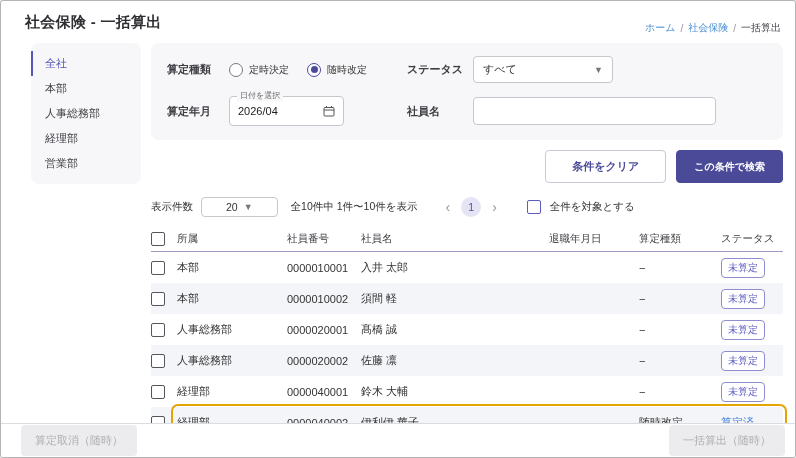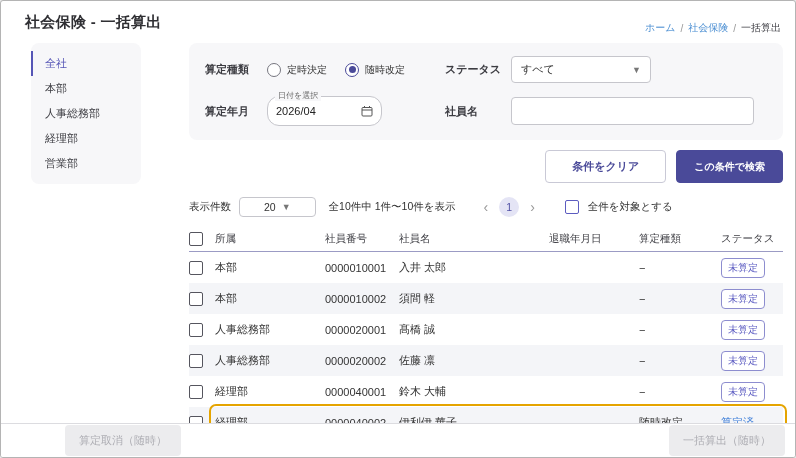--- a/index.html
+++ b/index.html
@@ -8,37 +8,37 @@
 
   
   .header { display:flex; justify-content:space-between; align-items:flex-start; padding:12px 14px 0 24px; }
   .title { font-size:15px; font-weight:bold; color:#2f2f33; letter-spacing:.3px; }
   .breadcrumb { font-size:10px; color:#555; margin-top:8px; display:flex; gap:5px; align-items:center; }
   .bc-link { color:#4a8ed2; cursor:pointer; }
   .bc-current { color:#3c3c42; }
   .bc-sep { color:#999; }
 
   
-  .main { display:flex; margin:8px 12px 0 30px; align-items:flex-start;gap:38px; }
+  .main { display:flex; margin:8px 12px 0 30px; align-items:flex-start; }
   .sidebar { width:110px; background:#f7f7f9; border-radius:8px; padding:8px 0; }
   .side-item { font-size:11px; color:#3c3c42; padding:5px 12px; border-left:2px solid transparent; cursor:pointer; }
   .side-item.selected { color:#5656b6; border-left-color:#5656b6; }
   .content { flex:1; margin-left:10px; }
 
   
   .filter-panel { background:#f7f7f9; border-radius:8px; padding:13px 16px 14px 16px; display:grid; grid-template-columns:62px 178px 66px 1fr; row-gap:13px; align-items:center; }
   .flabel { font-size:11px; color:#3c3c42; font-weight:600; }
   .radio-group { display:flex; gap:18px; align-items:center; }
   .radio { display:flex; gap:6px; align-items:center; font-size:10px; color:#333; cursor:pointer; }
   .radio-circle { width:14px; height:14px; border:1.5px solid #76767f; border-radius:50%; background:#fff; position:relative; flex:0 0 auto; }
   .radio-circle.on { border-color:#4a4a99; }
   .radio-circle.on::after { content:""; position:absolute; inset:2.5px; background:#4a4a99; border-radius:50%; }
   .select-box { width:140px; height:27px; background:#fff; border:1px solid #c6c6cc; border-radius:4px; display:flex; align-items:center; justify-content:space-between; padding:0 9px; font-size:11px; color:#333; cursor:pointer; }
   .caret { font-size:9px; color:#777; }
-  .date-field { position:relative; width:115px; height:30px; background:#fff; border:1px solid #c6c6cc; border-radius:12px; display:flex; align-items:center; justify-content:space-between; padding:0 8px; font-size:11px; color:#222; cursor:pointer; }
+  .date-field { position:relative; width:115px; height:30px; background:#fff; border:1px solid #c6c6cc; border-radius:4px; display:flex; align-items:center; justify-content:space-between; padding:0 8px; font-size:11px; color:#222; cursor:pointer; }
   .date-label { position:absolute; top:-6px; left:7px; font-size:8px; color:#666; background:#f7f7f9; padding:0 3px; line-height:1.2; }
   .text-input { width:243px; height:28px; background:#fff; border:1px solid #c6c6cc; border-radius:4px; font-size:11px; padding:0 8px; color:#333; }
 
   
   .actions { display:flex; justify-content:flex-end; gap:10px; margin-top:10px; }
   .btn-outline { background:#fff; border:1px solid #c9c9d6; color:#4a4a99; font-size:11px; font-weight:bold; padding:8px 26px; border-radius:4px; cursor:pointer; }
   .btn-primary { background:#4a4a99; border:1px solid #4a4a99; color:#fff; font-size:10px; font-weight:bold; padding:8px 17px; border-radius:4px; cursor:pointer; }
 
   
   .list-controls { display:flex; align-items:center; margin-top:14px; font-size:10.5px; color:#333; }
@@ -62,21 +62,21 @@
   .c-name { flex:1; }
   .c-retire { width:90px; }
   .c-type { width:82px; }
   .c-status { width:62px; }
   .badge { display:inline-block; border:1px solid #8d8dcf; color:#5a5ac1; background:#fff; border-radius:4px; padding:2px 6px; font-size:10px; cursor:pointer; }
   .status-link { color:#3d7ed8; cursor:pointer; }
   .highlight { position:absolute; left:20px; right:-4px; top:-3px; bottom:-3px; border:2px solid #e5a400; border-radius:7px; pointer-events:none; }
 
   
   .footer { position:absolute; left:0; right:0; bottom:0; height:34px; border-top:1px solid #dcdce0; display:flex; align-items:center; justify-content:space-between; padding:0 10px 0 20px; background:#fff; }
-  .btn-disabled { background:#ececee; color:#aeaeb4; font-size:11px; padding:8px 14px; border-radius:4px; border:none;margin-left:44px; }
+  .btn-disabled { background:#ececee; color:#aeaeb4; font-size:11px; padding:8px 14px; border-radius:4px; border:none; }
 </style>
 </head>
 <body>
 
 <div class="page">
 
   <div class="header">
     <div class="title">社会保険 - 一括算出</div>
     <div class="breadcrumb">
         <span class="bc-link">ホーム</span>

